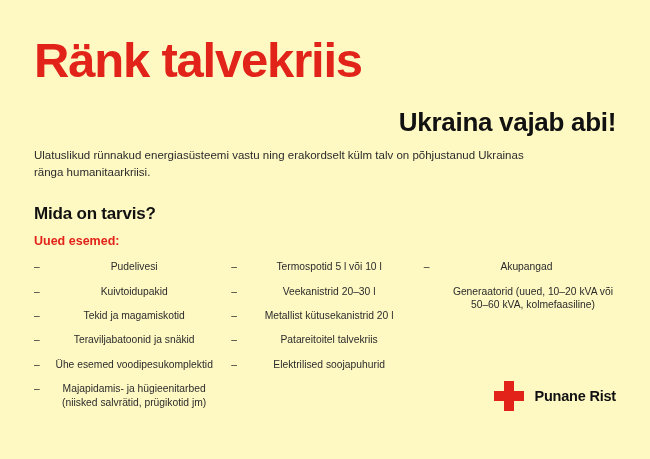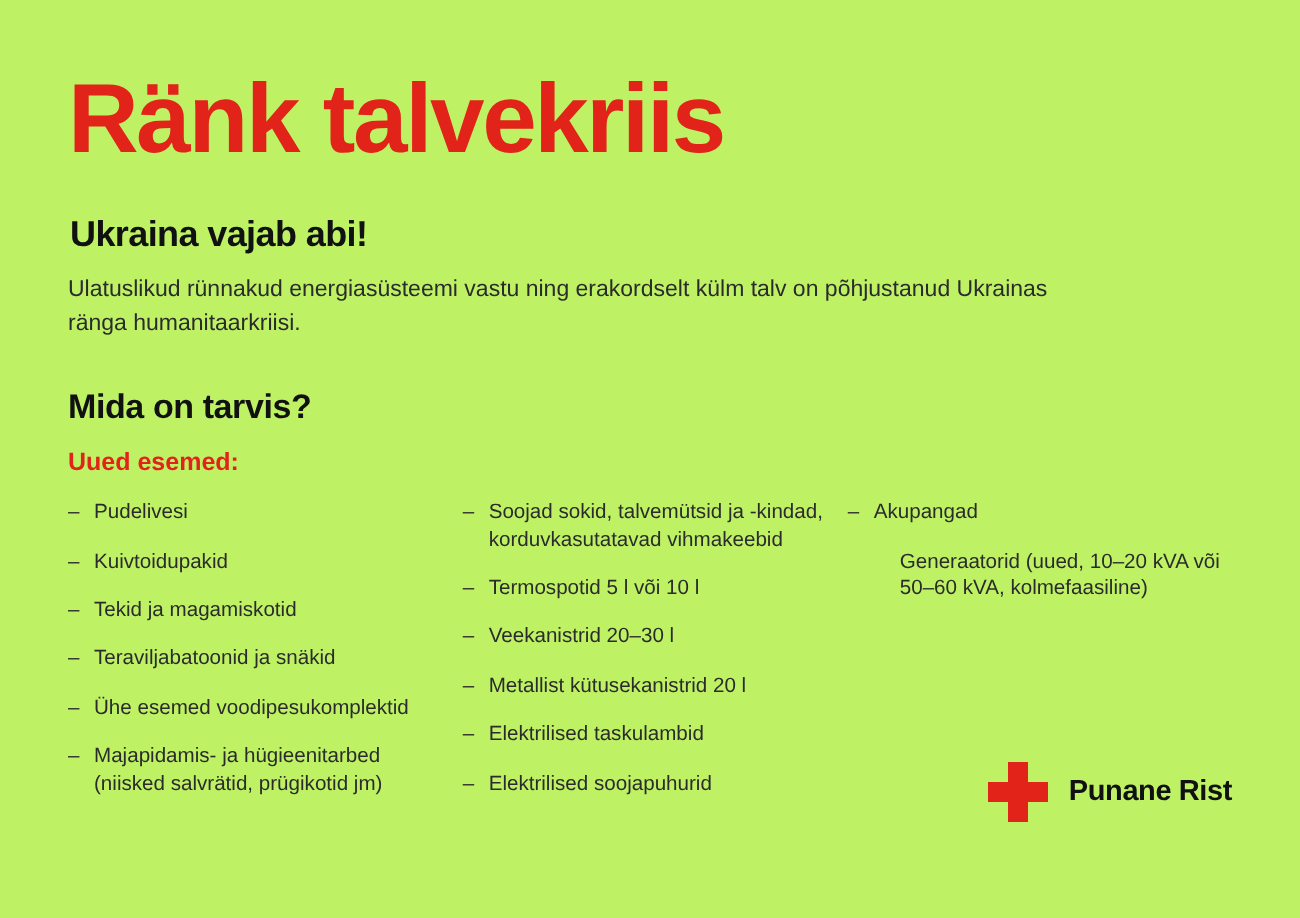--- a/index.html
+++ b/index.html
@@ -13,38 +13,39 @@
     font-family: "Liberation Sans", sans-serif;
     color: #1a1a1a;
     overflow: hidden;
     position: relative;
   }
   .page {
     position: absolute;
     left: 0; top: 0;
     width: 650px;
     height: 459px;
-    background: #bef264;
+    background: #fef9c3;
     box-sizing: border-box;
     padding: 30px 34px 10px 34px;
   }
   .headline {
     font-size: 49px;
     font-weight: bold;
     color: #e2231a;
     letter-spacing: -1.2px;
     line-height: 1.0;
     margin: 6px 0 0 0;
   }
   .subhead {
-    font-size: 18px;
+    font-size: 26px;
     font-weight: bold;
     color: #111111;
-    margin: 22px 0 0 1px;
+    margin: 22px 0 0 15px;
     letter-spacing: -0.3px;
+    text-align: right;
   }
   .intro {
     font-size: 11.5px;
     color: #2b2b2b;
     line-height: 1.45;
     margin: 9px 0 0 0;
     max-width: 520px;
   }
   .section-title {
     font-size: 17px;
@@ -69,20 +70,21 @@
     box-sizing: border-box;
   }
   .col-1 { width: 205px; padding-right: 10px; }
   .col-2 { width: 200px; padding-right: 10px; }
   .col-3 { width: 200px; }
 
   ul.items {
     list-style: none;
     margin: 0;
     padding: 0;
+    text-align: center;
   }
   ul.items > li {
     position: relative;
     padding-left: 13px;
     font-size: 10.3px;
     line-height: 1.3;
     color: #2b2b2b;
     margin-bottom: 11px;
   }
   ul.items > li::before {
@@ -154,25 +156,24 @@
         <li>Kuivtoidupakid</li>
         <li>Tekid ja magamiskotid</li>
         <li>Teraviljabatoonid ja snäkid</li>
         <li>Ühe esemed voodipesukomplektid</li>
         <li>Majapidamis- ja hügieenitarbed (niisked salvrätid, prügikotid jm)</li>
       </ul>
     </div>
 
     <div class="col col-2">
       <ul class="items">
-        <li>Soojad sokid, talvemütsid ja -kindad, korduvkasutatavad vihmakeebid</li>
         <li>Termospotid 5 l või 10 l</li>
         <li>Veekanistrid 20–30 l</li>
         <li>Metallist kütusekanistrid 20 l</li>
-        <li>Elektrilised taskulambid</li>
+        <li>Patareitoitel talvekriis</li>
         <li>Elektrilised soojapuhurid</li>
       </ul>
     </div>
 
     <div class="col col-3">
       <ul class="items">
         <li>Akupangad</li>
         <li class="sub">Generaatorid (uued, 10–20 kVA või 50–60 kVA, kolmefaasiline)</li>
       </ul>
     </div>

